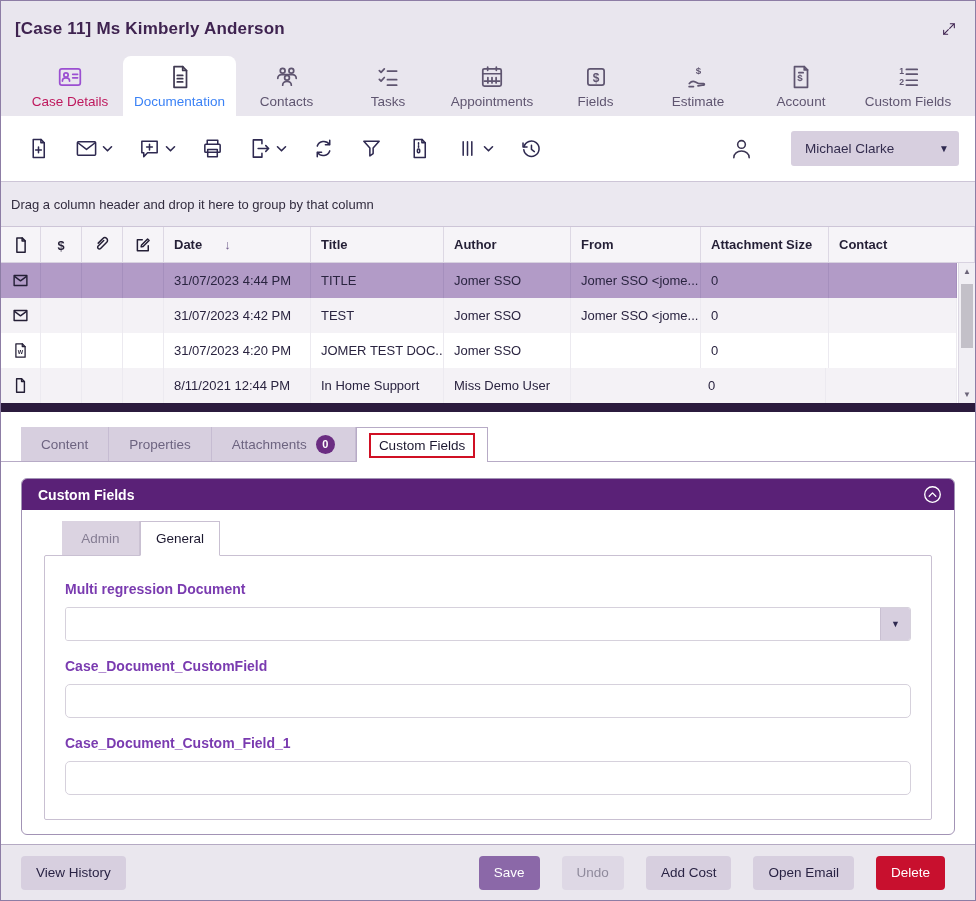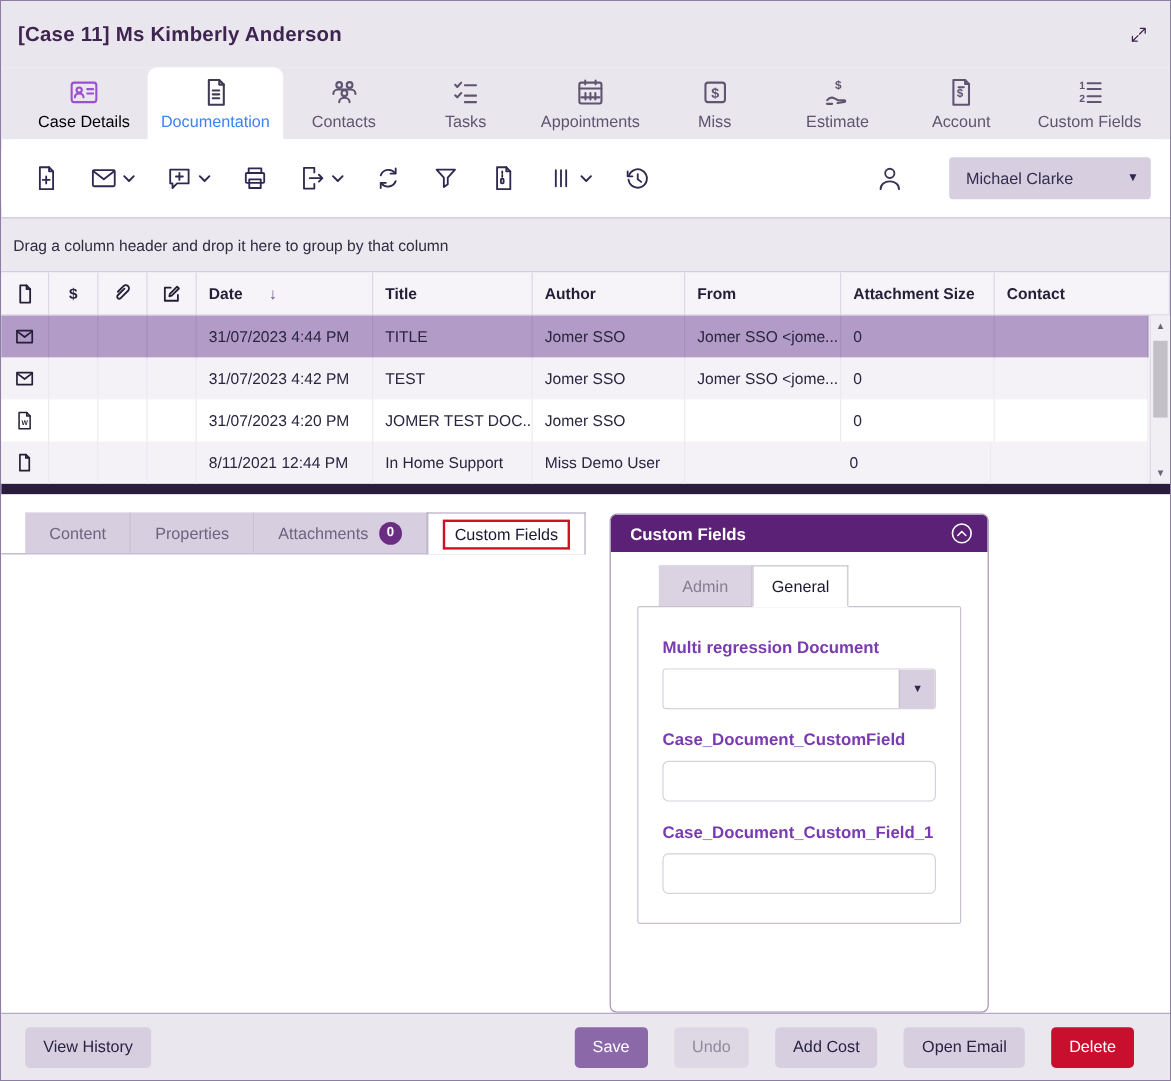--- a/index.html
+++ b/index.html
@@ -13,21 +13,21 @@
   .win-title { font-size:17px; font-weight:bold; color:#3f2350; letter-spacing:.2px; }
   .expand-btn { margin-left:auto; color:#3f2350; display:flex; cursor:pointer; }
 
   
   .tabstrip { height:60px; background:#e9e6ee; display:flex; align-items:stretch; padding-left:16px; flex:none; }
   .mtab { display:flex; flex-direction:column; align-items:center; justify-content:flex-end;
           padding-bottom:7px; gap:4px; font-size:13.5px; color:#5f5570; cursor:pointer; }
   .mtab svg { width:26px; height:26px; color:#5f5570; }
   .mtab.active { background:#ffffff; border-radius:8px 8px 0 0; color:#3b82f6; }
   .mtab.active svg { color:#403a52; }
-  .mtab.accent { color:#000000; }
+  .mtab.accent { color:#be185d; }
   .mtab.accent svg { color:#9b4fd1; }
 
   
   .toolbar { height:65px; background:#ffffff; display:flex; align-items:center; padding:0 16px 0 26px; gap:25px; flex:none;border-radius:12px; }
   .tool { display:flex; align-items:center; gap:4px; color:#2e2950; cursor:pointer; }
   .tool svg.ic { width:23px; height:23px; }
   .tool svg.chev { width:11px; height:8px; }
   .toolbar .spacer { flex:1; }
   .person { color:#3a3452; display:flex; }
   .person svg { width:25px; height:25px; }
@@ -59,21 +59,21 @@
   .grow.selected .cell { border-right-color:#a58fbd; }
   .grow svg { width:17px; height:17px; color:#241f36; }
   .vscroll { position:absolute; right:0; top:0; bottom:0; width:17px; background:#f1eff4; border-left:1px solid #dcd7e3; }
   .vscroll .arr { position:absolute; left:0; right:0; text-align:center; font-size:8px; color:#6b6478; cursor:pointer; }
   .vscroll .arr.up { top:4px; } .vscroll .arr.down { bottom:4px; }
   .vscroll .thumb { position:absolute; left:2px; right:2px; top:21px; height:64px; background:#c3c0c8; cursor:pointer; }
 
   .dark-divider { height:9px; background:#2b1b3d; flex:none; }
 
   
-  .detail { background:#ffffff; flex:1; display:flex; flex-direction:row; }
+  .detail { background:#ffffff; flex:1; display:flex; flex-direction:column; }
   .dtabs { display:flex; margin-top:15px; padding-left:20px; height:35px; border-bottom:1px solid #b7abc6; }
   .dtab { display:flex; align-items:center; padding:0 20px; background:#d7cfdf; color:#6d6480;
           font-size:13.5px; border-right:1px solid #c6bcd2; cursor:pointer; }
   .dtab.active { background:#ffffff; color:#1c1830; border:1px solid #b7abc6; border-bottom:none;
                  margin-bottom:-1px; padding:0 12px; }
   .hl-red { border:2px solid #d01024; padding:3px 8px; }
   .badge { display:inline-flex; width:19px; height:19px; border-radius:50%; background:#6b2d82; color:#ffffff;
            font-size:11px; font-weight:bold; align-items:center; justify-content:center; margin-left:9px; }
 
   
@@ -166,21 +166,21 @@
           <rect x="3.5" y="4.5" width="17" height="16" rx="1.5"></rect>
           <path d="M3.5 9h17M8 2.8v3M16 2.8v3M8.2 12.5v5M12 12.5v5M15.8 12.5v5M5 15.8h14"></path>
         </svg>
       <span>Appointments</span>
     </div>
     <div class="mtab" style="width:101px">
       <svg viewBox="0 0 24 24">
           <rect x="4.5" y="4.5" width="15" height="15" rx="2"></rect>
           <text x="12" y="16.4" text-anchor="middle" font-size="11" font-weight="bold">$</text>
         </svg>
-      <span>Miss</span>
+      <span>Fields</span>
     </div>
     <div class="mtab" style="width:104px">
       <svg viewBox="0 0 24 24">
           <text x="12.5" y="9.5" text-anchor="middle" font-size="9" font-weight="bold">$</text>
           <path d="M4 18c1.6-1.9 3.6-2.4 5.6-1.4l2.8 1.4h4.8c.9 0 .9 1.3 0 1.4l-5.2.8"></path>
           <path d="M3.8 20.8h4"></path>
         </svg>
       <span>Estimate</span>
     </div>
     <div class="mtab" style="width:102px">

